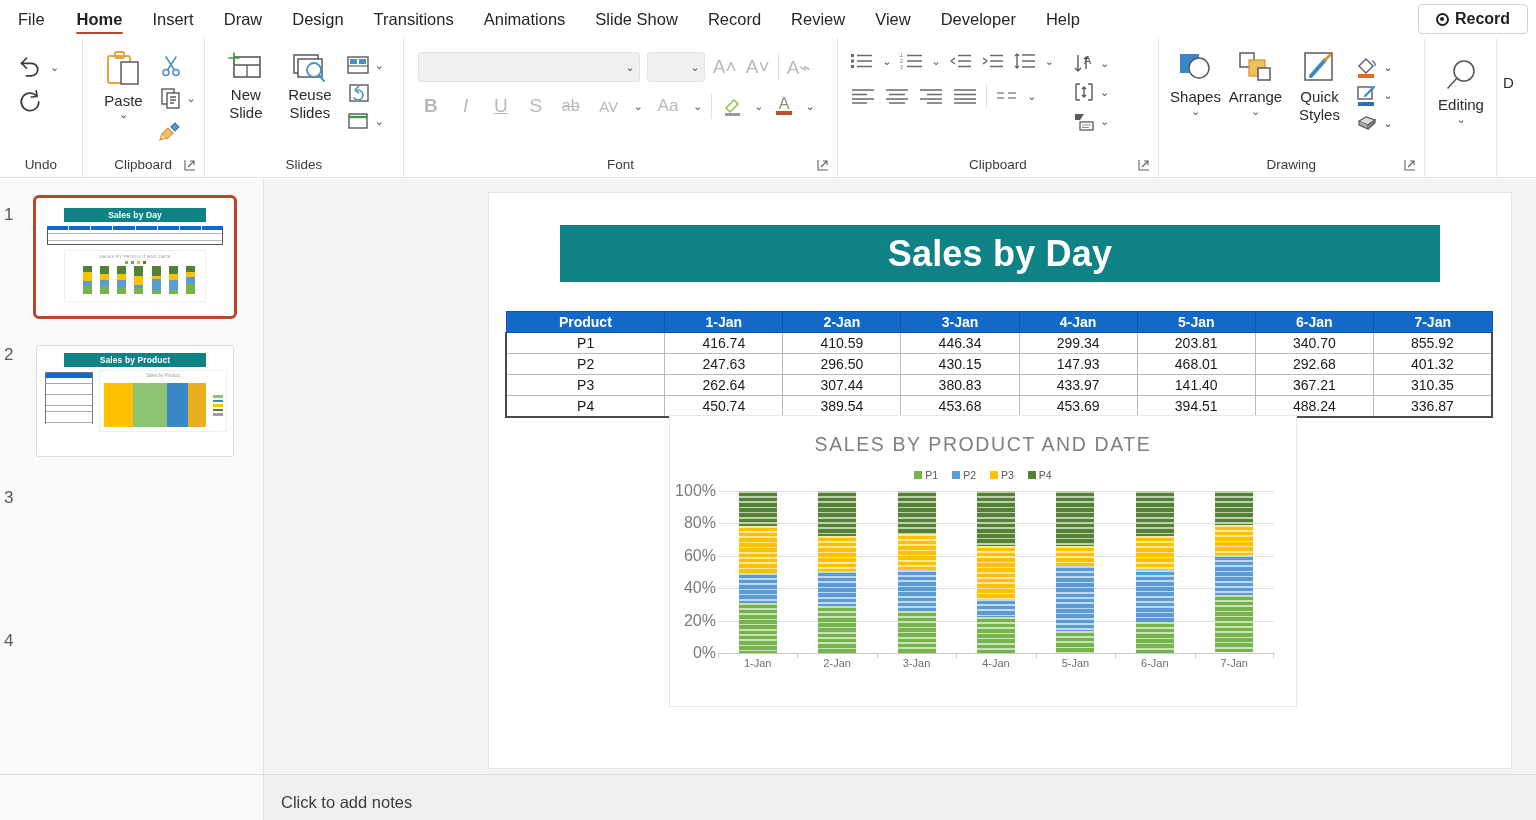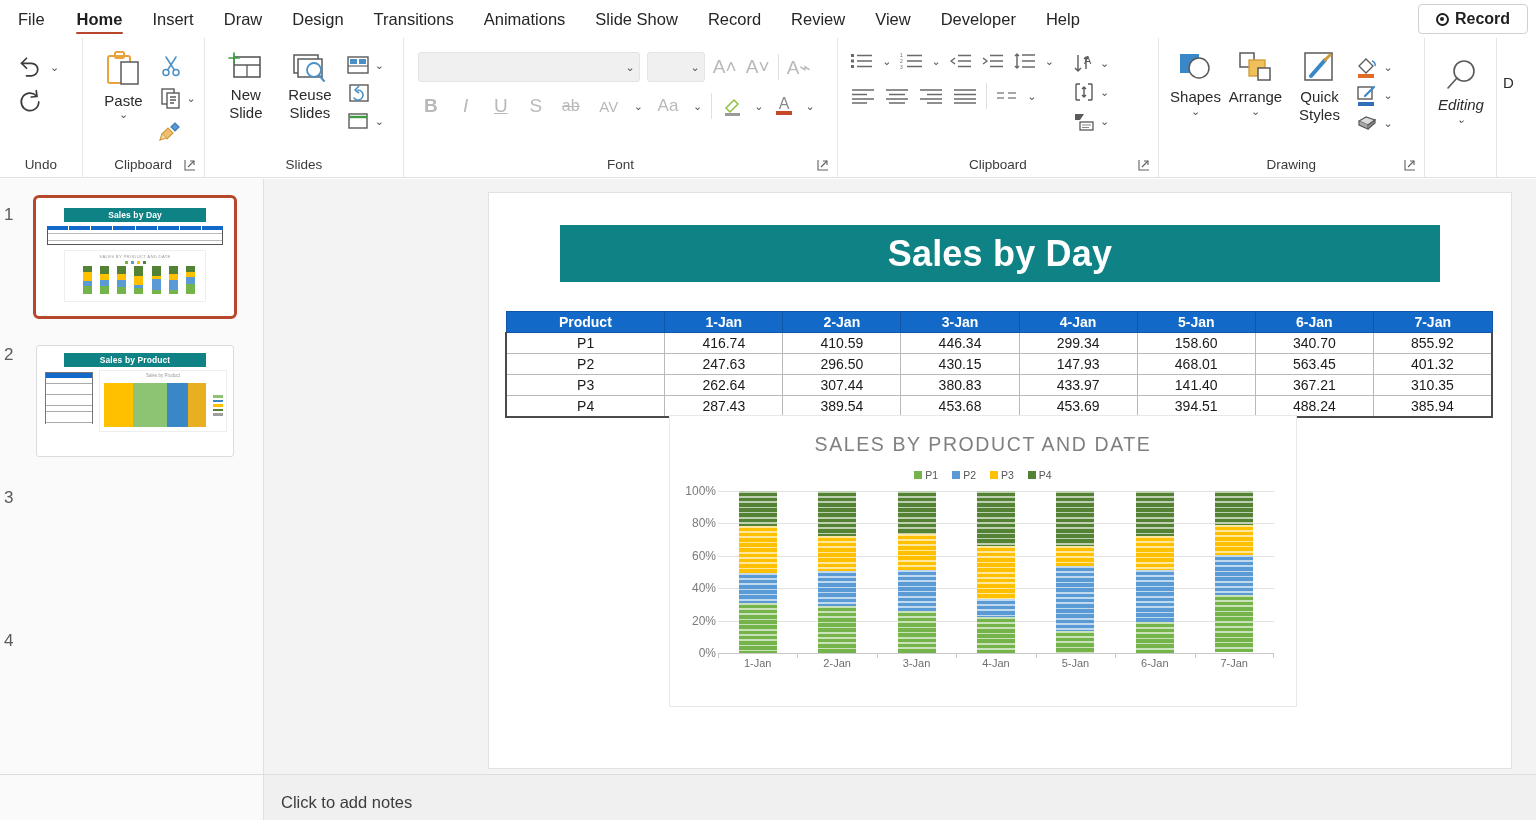--- a/index.html
+++ b/index.html
@@ -107,21 +107,21 @@
   .para-side { display:flex; flex-direction:column; gap: 7px; padding-left: 8px;}
   .para-sr { display:flex; align-items:center; gap: 4px;}
 
   
   .g-draw { width: 268px; }
   .draw-in { display:flex; padding: 6px 0 0 8px; gap: 2px; align-items:flex-start;}
   .draw-col { display:flex; flex-direction:column; gap: 4px; padding-top: 5px;}
   .draw-row { display:flex; align-items:center; gap: 5px;}
 
   
-  .g-edit { width: 72px; font-style: italic; }
+  .g-edit { width: 72px; }
   .g-dict { width: 40px; }
 
   .chev { font-size: 11px; color:#555; line-height: 1; }
 
   
   .slidepanel {
     position: absolute; left: 0; top: 179px; width: 264px; height: 595px;
     background: #fafafa; border-right: 1px solid #e0e0e0; overflow: hidden;
   }
   .thumbrow { position: absolute; left: 0; }
@@ -184,21 +184,21 @@
     display:flex; justify-content:center; gap: 14px; margin-top: 13px;
     font-size: 10.5px; color: #555;
   }
   .clegend .li { display:flex; align-items:center; gap: 3px;}
   .swatch { width: 8px; height: 8px; }
   .plotarea { position: relative; margin: 10px 0 0 0; height: 200px; }
   .ylabels {
     position: absolute; left: 8px; top: 0; width: 38px; height: 162px;
   }
   .ylabels div {
-    position: absolute; right: 0; font-size: 12px; color: #7a7a7a;
+    position: absolute; right: 0; font-size: 16px; color: #7a7a7a;
     transform: translateY(-50%);
   }
   .grid { position: absolute; left: 48px; right: 22px; top: 0; height: 162px; }
   .gline { position: absolute; left:0; right:0; height:1px; background:#e2e2e2; }
   .gline.base { background:#c9c9c9; }
   .bars {
     position: absolute; left: 48px; right: 22px; top: 0; height: 162px;
     display: flex; align-items: flex-end; justify-content: space-around;
   }
   .bar { width: 38px; height: 100%; display:flex; flex-direction:column; }
@@ -790,53 +790,53 @@
             <th style="width:12.02%">7-Jan</th>
           </tr>
         </thead>
         <tbody>
           <tr>
             <td>P1</td>
             <td>416.74</td>
             <td>410.59</td>
             <td>446.34</td>
             <td>299.34</td>
-            <td>158.60</td>
+            <td>203.81</td>
             <td>340.70</td>
             <td>855.92</td>
           </tr>
           <tr>
             <td>P2</td>
             <td>247.63</td>
             <td>296.50</td>
             <td>430.15</td>
             <td>147.93</td>
             <td>468.01</td>
-            <td>563.45</td>
+            <td>292.68</td>
             <td>401.32</td>
           </tr>
           <tr>
             <td>P3</td>
             <td>262.64</td>
             <td>307.44</td>
             <td>380.83</td>
             <td>433.97</td>
             <td>141.40</td>
             <td>367.21</td>
             <td>310.35</td>
           </tr>
           <tr>
             <td>P4</td>
-            <td>287.43</td>
+            <td>450.74</td>
             <td>389.54</td>
             <td>453.68</td>
             <td>453.69</td>
             <td>394.51</td>
             <td>488.24</td>
-            <td>385.94</td>
+            <td>336.87</td>
           </tr>
         </tbody>
       </table>
 
       <div class="chartbox">
         <div class="ctitle">SALES BY PRODUCT AND DATE</div>
         <div class="clegend">
           <span class="li">
             <span class="swatch" style="background:#74b44a"></span>
             <span>P1</span>

